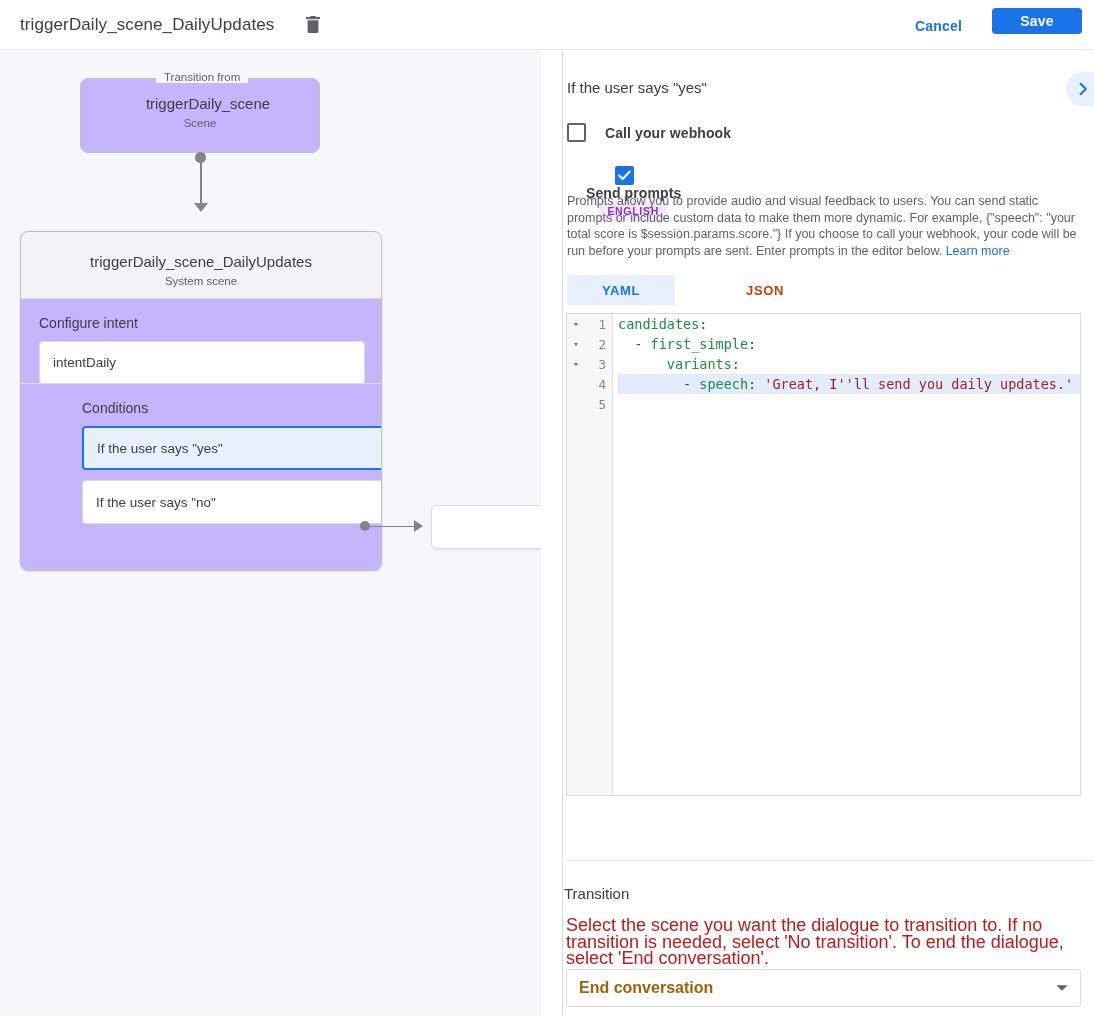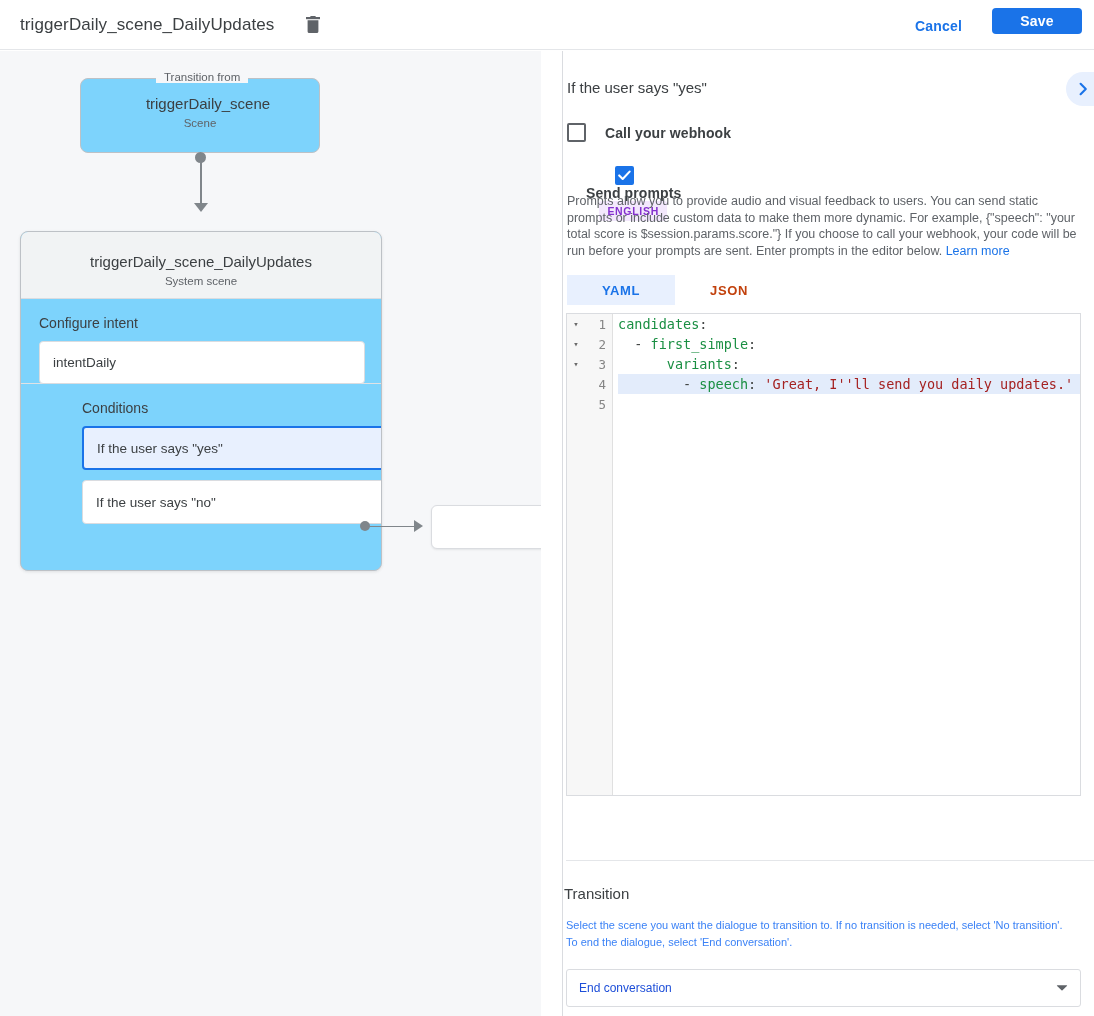--- a/index.html
+++ b/index.html
@@ -62,21 +62,21 @@
     position: absolute; left: 562px; top: 51px;
     width: 1px; height: 965px;
     background: #dadce0;
   }
 
   
   .node-fieldset {
     position: absolute;
     border: 1px solid #bdc1c6;
     border-radius: 8px;
-    background: #7dd3fc;
+    background: #c4b5fd;
   }
   .node-legend {
     position: absolute; top: -8px;
     background: #f6f7f9;
     padding: 0 8px;
     font-size: 11.5px; color: #5f6368;
     white-space: nowrap;
   }
   #node-from {
     left: 80px; top: 27px; width: 240px; height: 75px;
@@ -252,20 +252,21 @@
     color: #5f6368;
   }
   #prompts-desc a {
     color: #1a73e8; text-decoration: none;
   }
 
   
   #tabs {
     position: absolute; left: 4px; top: 224px;
     display: flex;
+    gap: 36px;
   }
   .tab {
     width: 108px; height: 30px;
     display: flex; align-items: center; justify-content: center;
     font-size: 13px; font-weight: bold; letter-spacing: 0.6px;
     color: #c2410c; background: transparent;
     border: none; cursor: pointer;
   }
   .tab.active { background: #e8f0fe; color: #1a73e8; }
 
@@ -335,33 +336,33 @@
     width: 531px; height: 1px; background: #e4e6e9;
   }
 
   #transition-title {
     position: absolute; left: 1px; top: 834px;
     font-size: 15px; color: #3c4043;
   }
   #transition-desc {
     position: absolute; left: 3px; top: 866px;
     width: 500px;
-    font-size: 11px; line-height: 16.5px; color: #3b82f6;
+    font-size: 18px; line-height: 16.5px; color: #b91c1c;
   }
   #transition-select {
     position: absolute; left: 3px; top: 918px;
     width: 515px; height: 38px;
     border: 1px solid #dadce0; border-radius: 3px;
     background: #ffffff;
     display: flex; align-items: center;
     padding: 0 12px;
     cursor: pointer;
   }
   #transition-select-value {
-    font-size: 12px; color: #1d4ed8; flex: 1;
+    font-size: 16px; color: #a16207; flex: 1; font-weight: bold;
   }
 </style>
 </head>
 <body>
 
 <div id="topbar">
   <div id="topbar-title">triggerDaily_scene_DailyUpdates</div>
   <button id="delete-btn">
     <svg width="16" height="18" viewBox="0 0 16 18">
       <rect x="1" y="1" width="14" height="2.2" fill="#5f6368"></rect>

